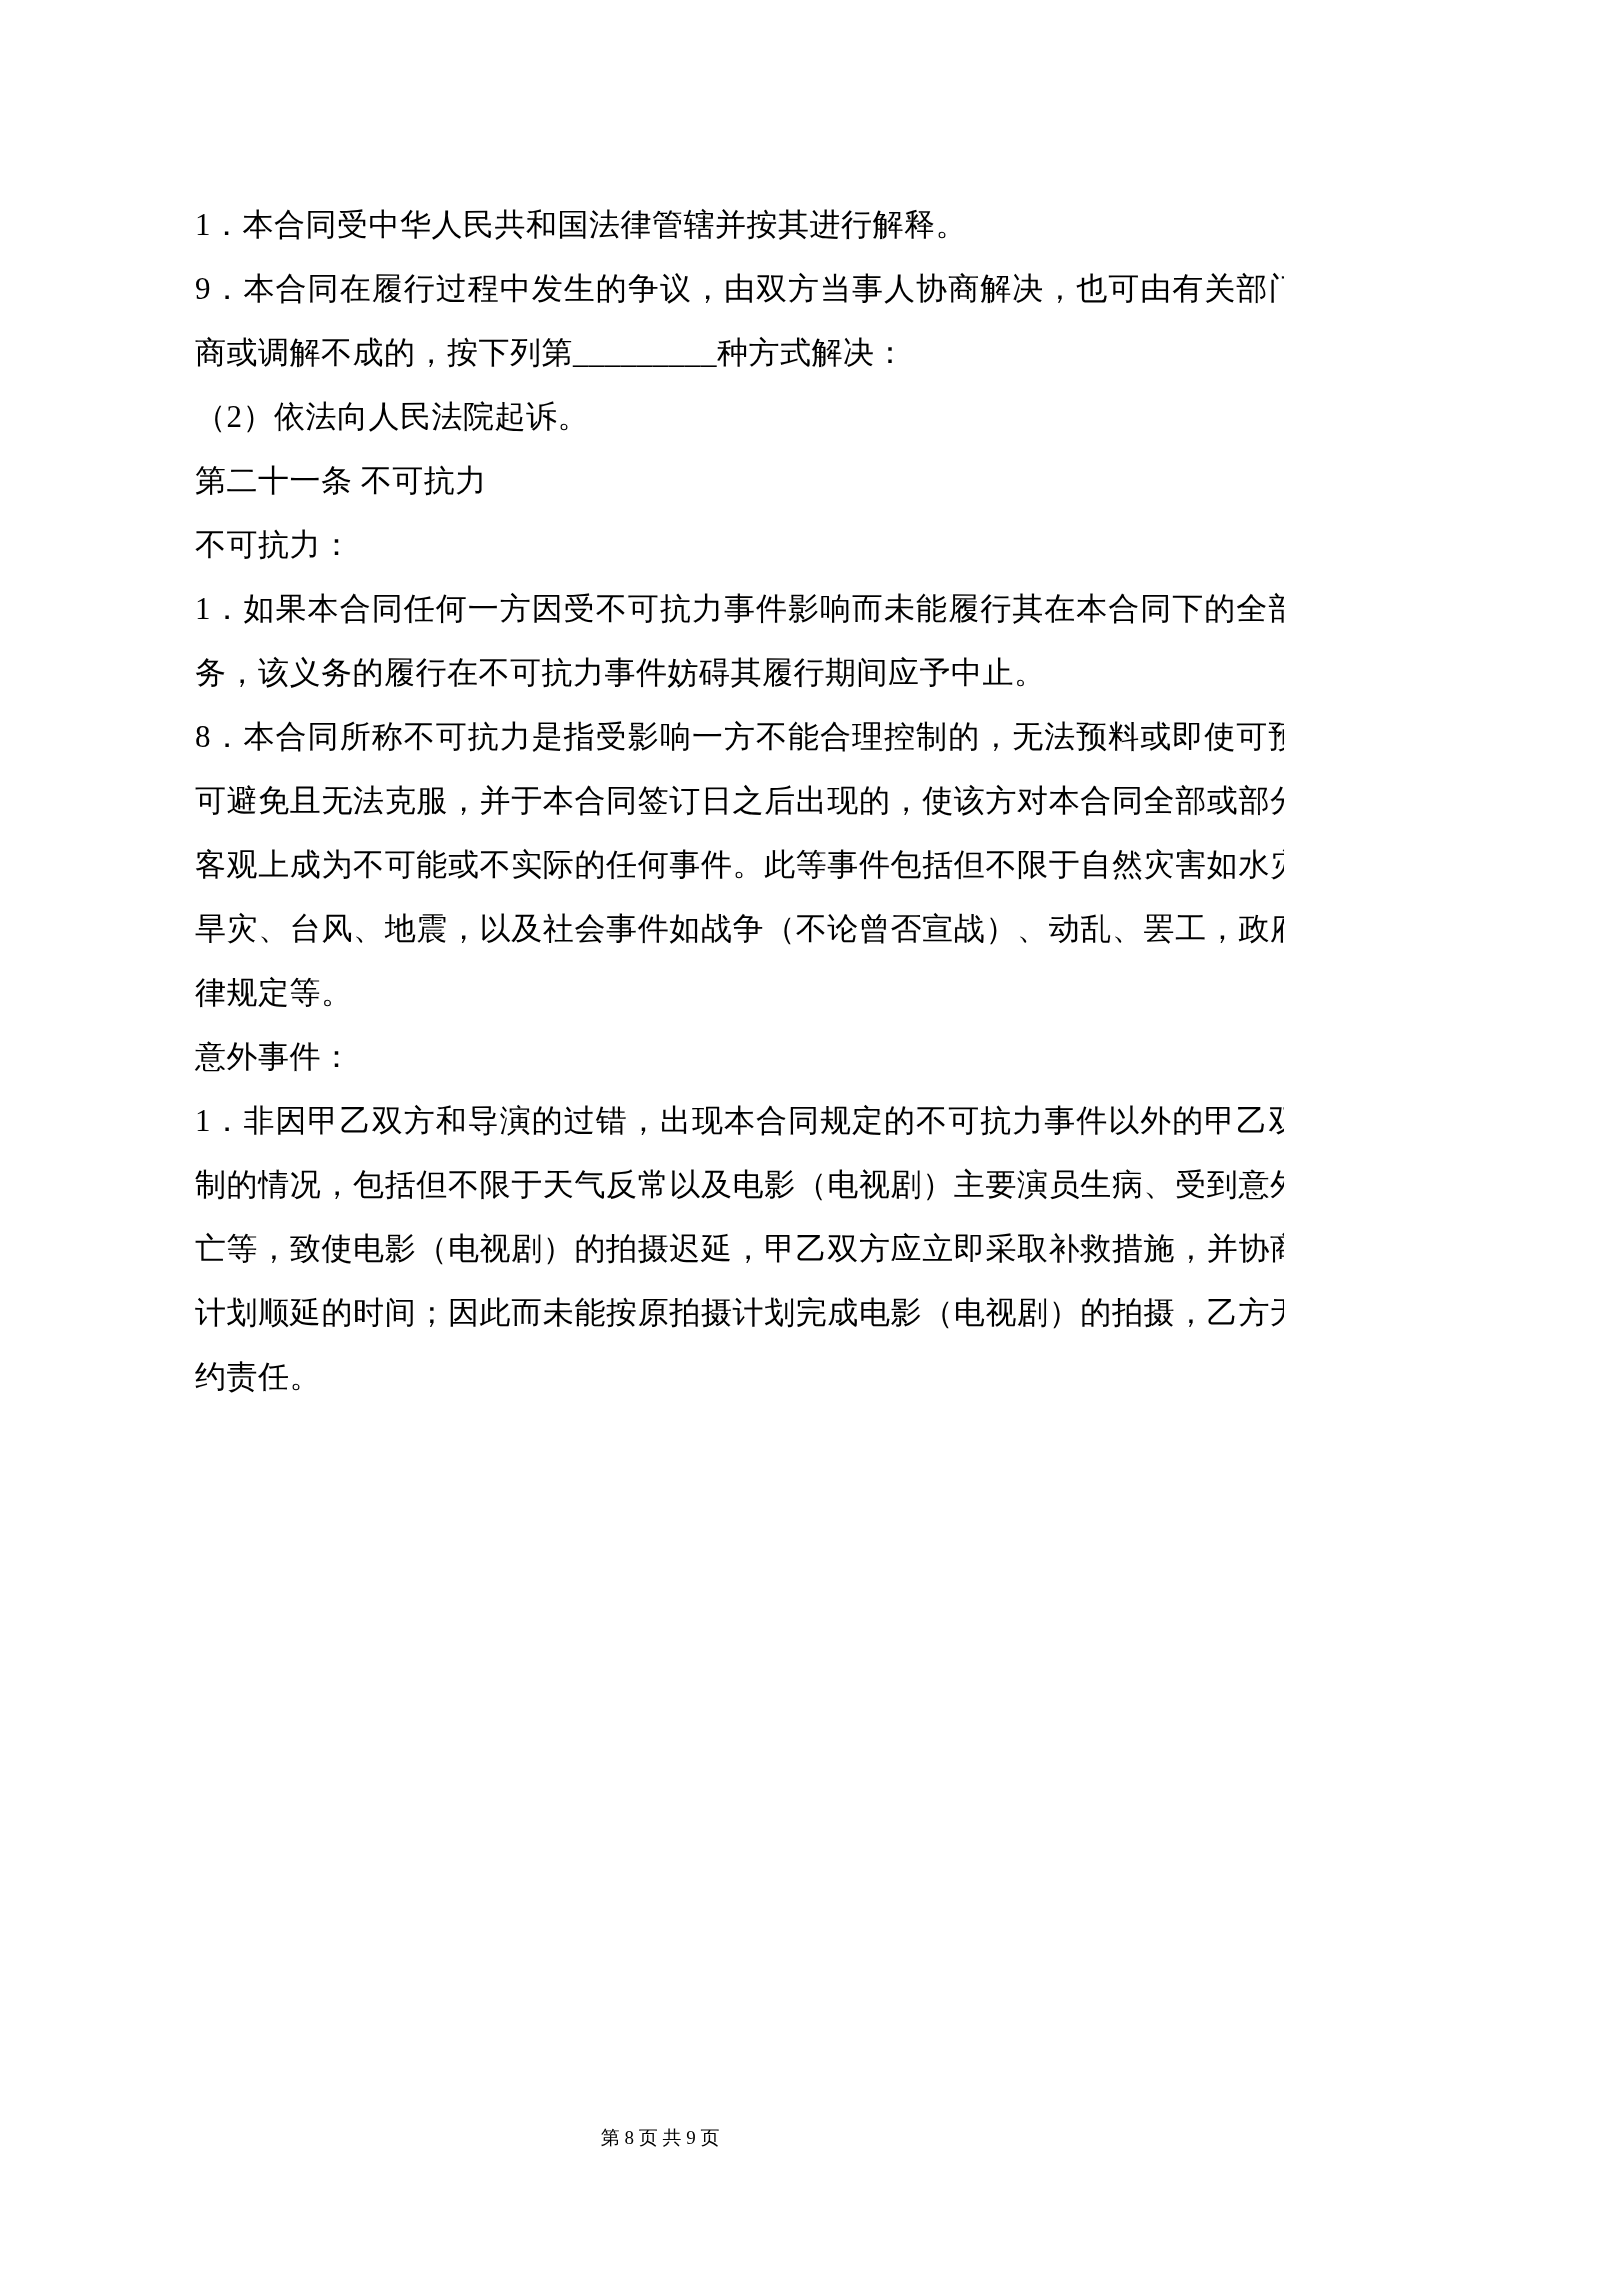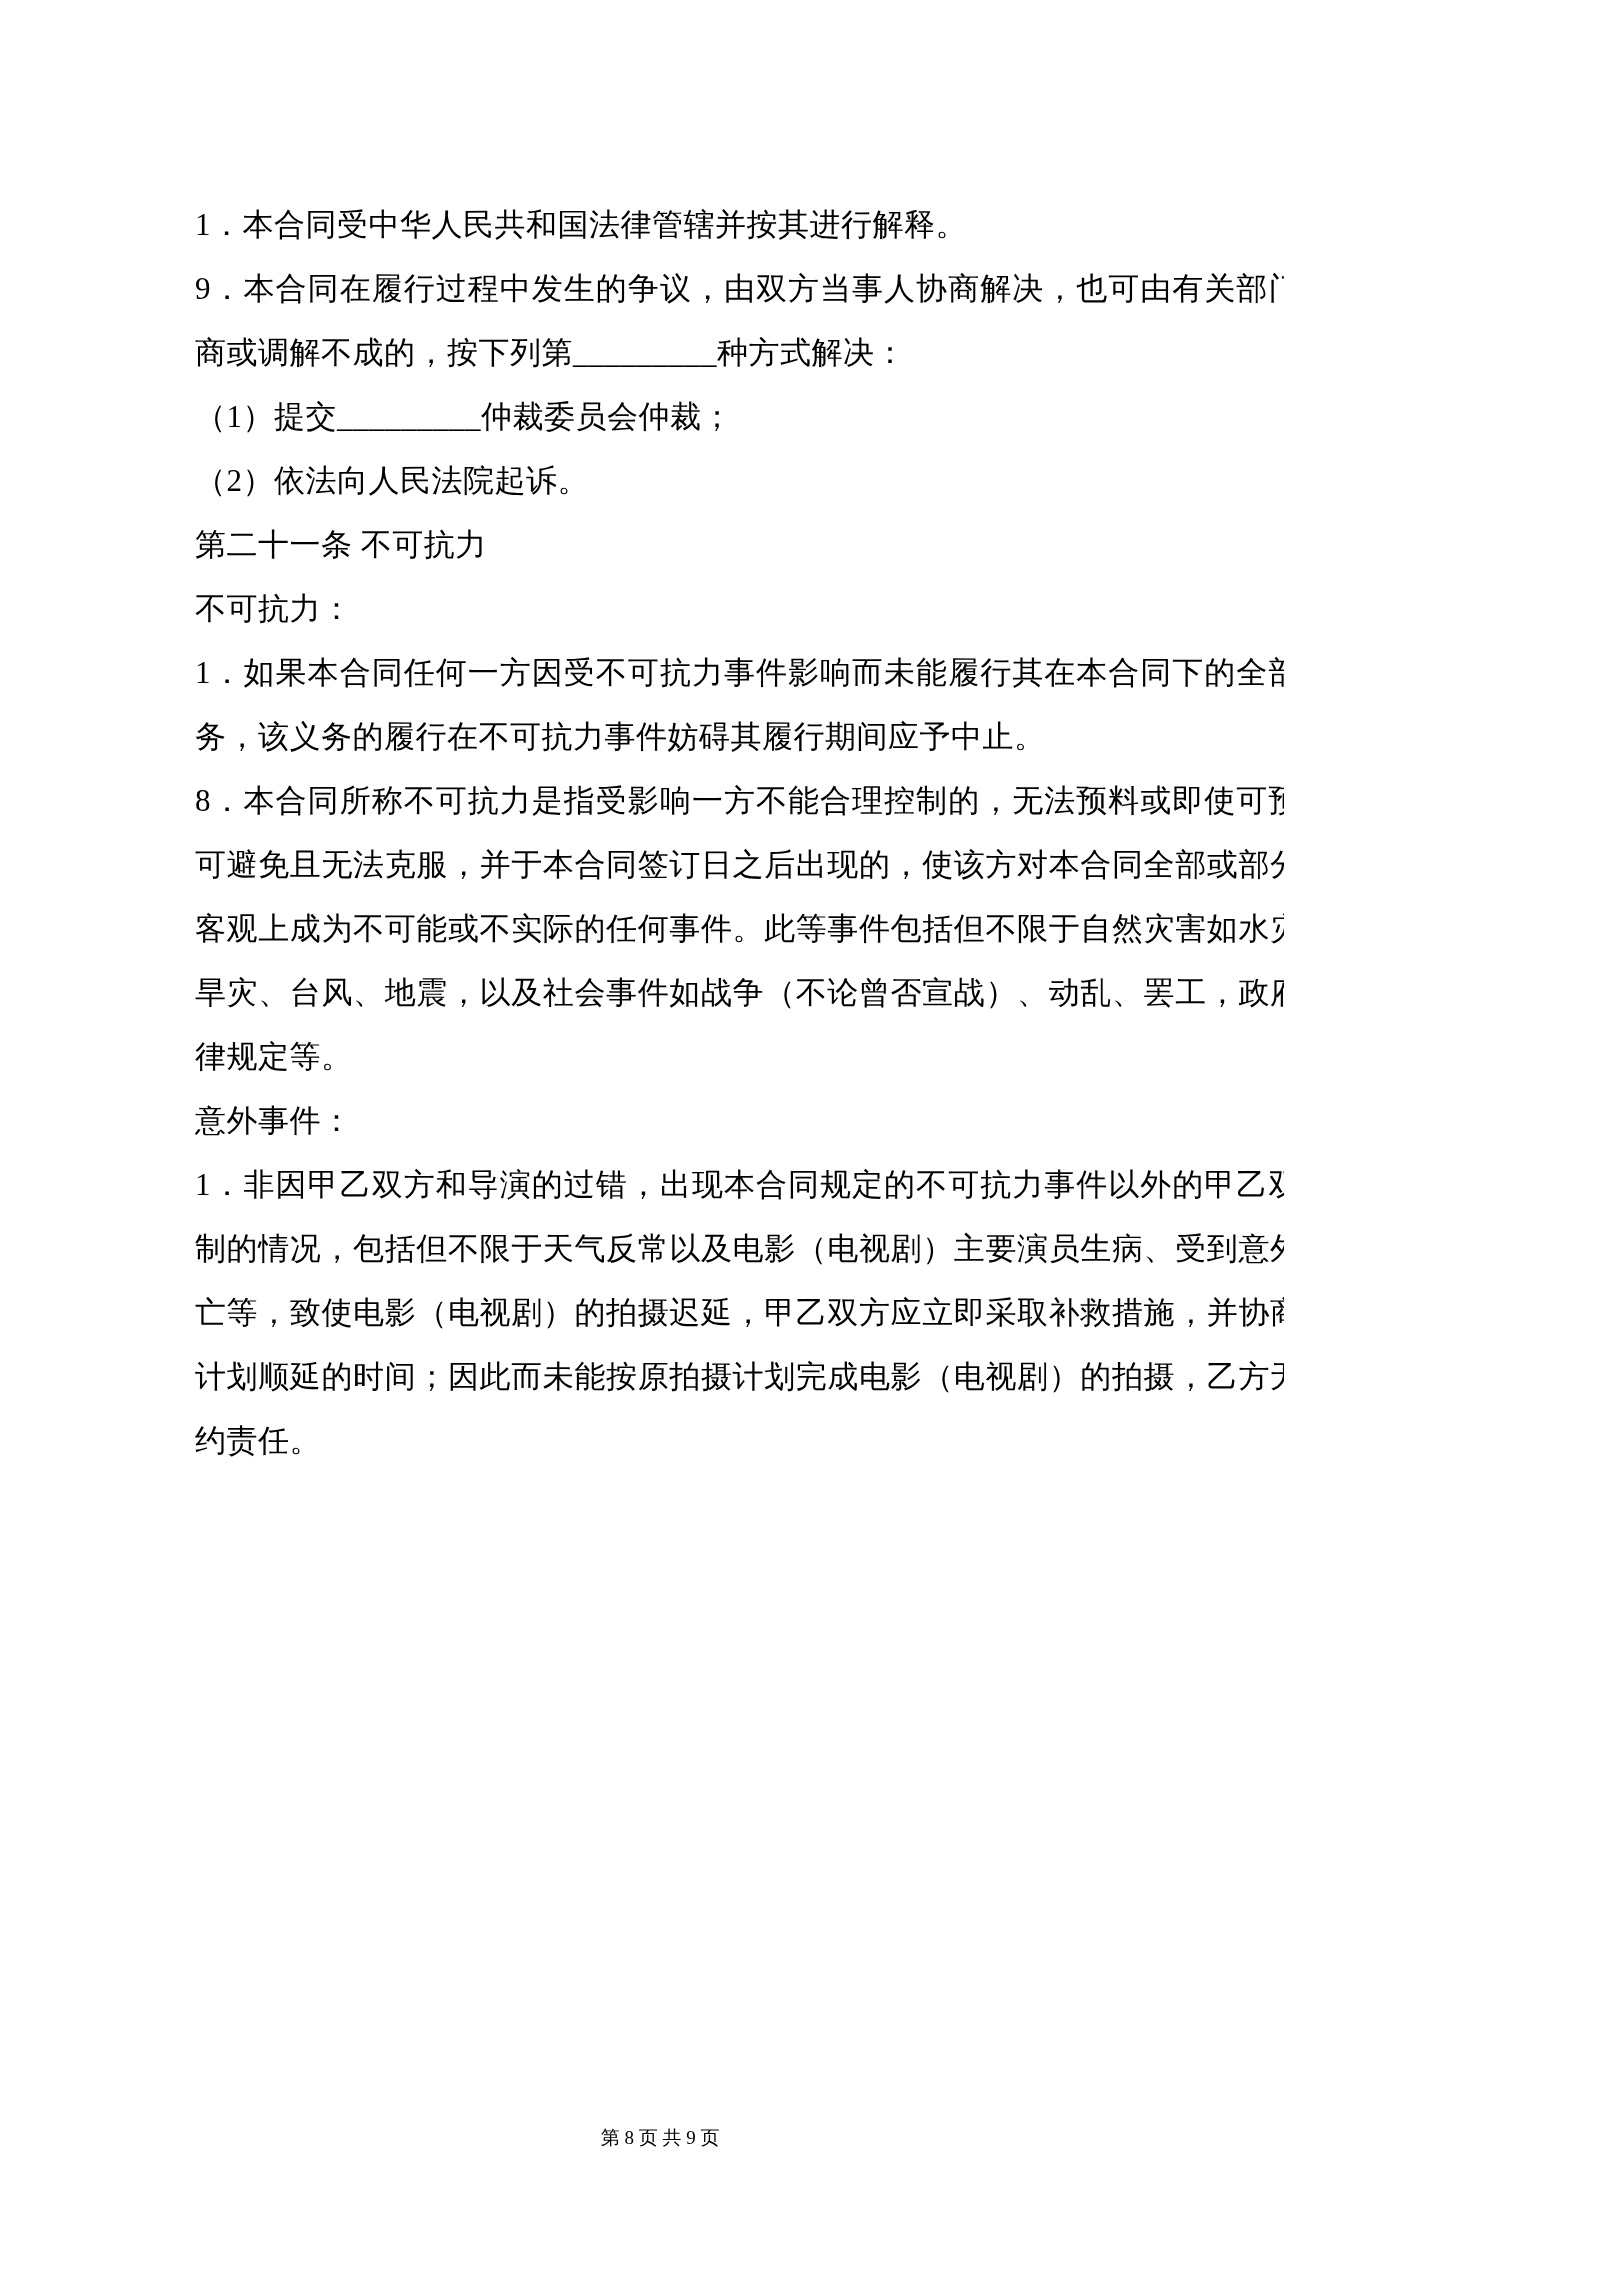--- a/index.html
+++ b/index.html
@@ -43,21 +43,20 @@
     padding-left: 18px;
   }
 </style>
 </head>
 <body>
 
 <div class="page">
   <main class="content">
     <p>1．本合同受中华人民共和国法律管辖并按其进行解释。</p>
     <p>9．本合同在履行过程中发生的争议，由双方当事人协商解决，也可由有关部门调解；协商或调解不成的，按下列第_________种方式解决：</p>
-    <p>（1）提交_________仲裁委员会仲裁；</p>
     <p>（2）依法向人民法院起诉。</p>
     <p>第二十一条 不可抗力</p>
     <p>不可抗力：</p>
     <p>1．如果本合同任何一方因受不可抗力事件影响而未能履行其在本合同下的全部或部分义务，该义务的履行在不可抗力事件妨碍其履行期间应予中止。</p>
     <p>8．本合同所称不可抗力是指受影响一方不能合理控制的，无法预料或即使可预料到也不可避免且无法克服，并于本合同签订日之后出现的，使该方对本合同全部或部分的履行在客观上成为不可能或不实际的任何事件。此等事件包括但不限于自然灾害如水灾、火灾、旱灾、台风、地震，以及社会事件如战争（不论曾否宣战）、动乱、罢工，政府行为或法律规定等。</p>
     <p>意外事件：</p>
     <p>1．非因甲乙双方和导演的过错，出现本合同规定的不可抗力事件以外的甲乙双方不能控制的情况，包括但不限于天气反常以及电影（电视剧）主要演员生病、受到意外伤害或死亡等，致使电影（电视剧）的拍摄迟延，甲乙双方应立即采取补救措施，并协商确定拍摄计划顺延的时间；因此而未能按原拍摄计划完成电影（电视剧）的拍摄，乙方无需承担违约责任。</p>
   </main>
   <footer class="page-footer">
     <span>第 8 页 共 9 页</span>

